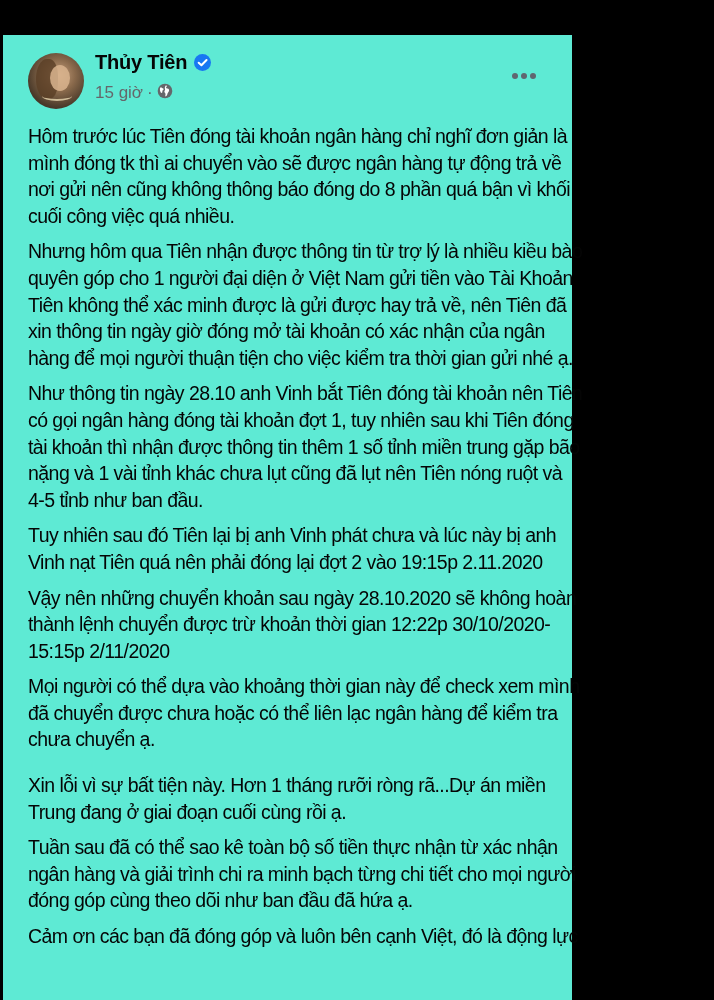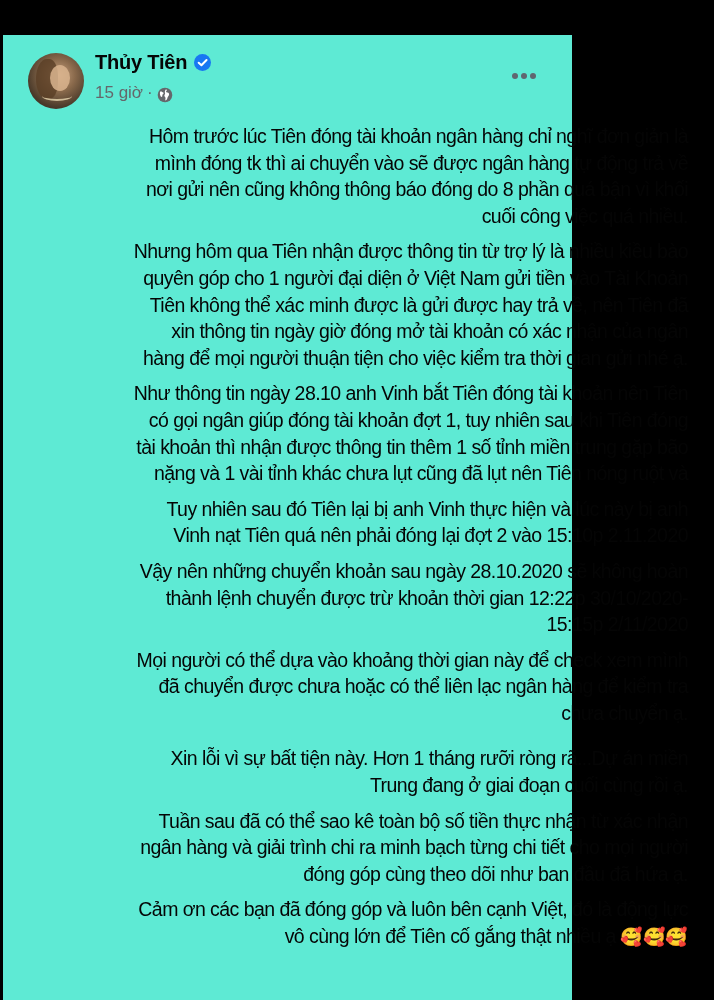--- a/index.html
+++ b/index.html
@@ -85,21 +85,21 @@
   .verified {
     width: 17px;
     height: 17px;
     display: inline-block;
   }
   .meta-row {
     position: absolute;
     left: 92px;
     top: 48px;
     display: flex;
-    align-items: flex-end;
+    align-items: flex-start;
     gap: 4px;
     font-family: "Liberation Sans", sans-serif;
     font-size: 17px;
     color: #65676b;
   }
   .globe {
     width: 16px;
     height: 16px;
     display: inline-block;
   }
@@ -124,21 +124,20 @@
     top: 88px;
     width: 660px;
     font-family: "Liberation Sans", sans-serif;
     font-size: 19.5px;
     line-height: 26.6px;
     color: #050505;
     letter-spacing: -0.55px;
   }
   .para {
     margin: 0 0 9px 0;
-    text-align: right;
   }
   .para.gap-lg {
     margin-top: 19px;
   }
   .line {
     display: block;
     white-space: nowrap;
   }
   .emoji {
     font-size: 18px;
@@ -194,27 +193,28 @@
     </p>
     <p class="para">
       <span class="line">Nhưng hôm qua Tiên nhận được thông tin từ trợ lý là nhiều kiều bào</span>
       <span class="line">quyên góp cho 1 người đại diện ở Việt Nam gửi tiền vào Tài Khoản</span>
       <span class="line">Tiên không thể xác minh được là gửi được hay trả về, nên Tiên đã</span>
       <span class="line">xin thông tin ngày giờ đóng mở tài khoản có xác nhận của ngân</span>
       <span class="line">hàng để mọi người thuận tiện cho việc kiểm tra thời gian gửi nhé ạ.</span>
     </p>
     <p class="para">
       <span class="line">Như thông tin ngày 28.10 anh Vinh bắt Tiên đóng tài khoản nên Tiên</span>
-      <span class="line">có gọi ngân giúp đóng tài khoản đợt 1, tuy nhiên sau khi Tiên đóng</span>
+      <span class="line">có gọi ngân hàng đóng tài khoản đợt 1, tuy nhiên sau khi Tiên đóng</span>
       <span class="line">tài khoản thì nhận được thông tin thêm 1 số tỉnh miền trung gặp bão</span>
       <span class="line">nặng và 1 vài tỉnh khác chưa lụt cũng đã lụt nên Tiên nóng ruột và</span>
-    </p>
-    <p class="para">
-      <span class="line">Tuy nhiên sau đó Tiên lại bị anh Vinh thực hiện và lúc này bị anh</span>
-      <span class="line">Vinh nạt Tiên quá nên phải đóng lại đợt 2 vào 15:10p 2.11.2020</span>
+      <span class="line">4-5 tỉnb như ban đầu.</span>
+    </p>
+    <p class="para">
+      <span class="line">Tuy nhiên sau đó Tiên lại bị anh Vinh phát chưa và lúc này bị anh</span>
+      <span class="line">Vinh nạt Tiên quá nên phải đóng lại đợt 2 vào 19:15p 2.11.2020</span>
     </p>
     <p class="para">
       <span class="line">Vậy nên những chuyển khoản sau ngày 28.10.2020 sẽ không hoàn</span>
       <span class="line">thành lệnh chuyển được trừ khoản thời gian 12:22p 30/10/2020-</span>
       <span class="line">15:15p 2/11/2020</span>
     </p>
     <p class="para">
       <span class="line">Mọi người có thể dựa vào khoảng thời gian này để check xem mình</span>
       <span class="line">đã chuyển được chưa hoặc có thể liên lạc ngân hàng để kiểm tra</span>
       <span class="line">chưa chuyển ạ.</span>
@@ -223,16 +223,15 @@
       <span class="line">Xin lỗi vì sự bất tiện này. Hơn 1 tháng rưỡi ròng rã...Dự án miền</span>
       <span class="line">Trung đang ở giai đoạn cuối cùng rồi ạ.</span>
     </p>
     <p class="para">
       <span class="line">Tuần sau đã có thể sao kê toàn bộ số tiền thực nhận từ xác nhận</span>
       <span class="line">ngân hàng và giải trình chi ra minh bạch từng chi tiết cho mọi người</span>
       <span class="line">đóng góp cùng theo dõi như ban đầu đã hứa ạ.</span>
     </p>
     <p class="para">
       <span class="line">Cảm ơn các bạn đã đóng góp và luôn bên cạnh Việt, đó là động lực</span>
-      <span class="line"><span>vô cùng lớn để Tiên cố gắng thật nhiều ạ</span> <span class="emoji">🥰🥰🥰</span></span>
     </p>
   </div>
 </div>
 
 </body></html>

